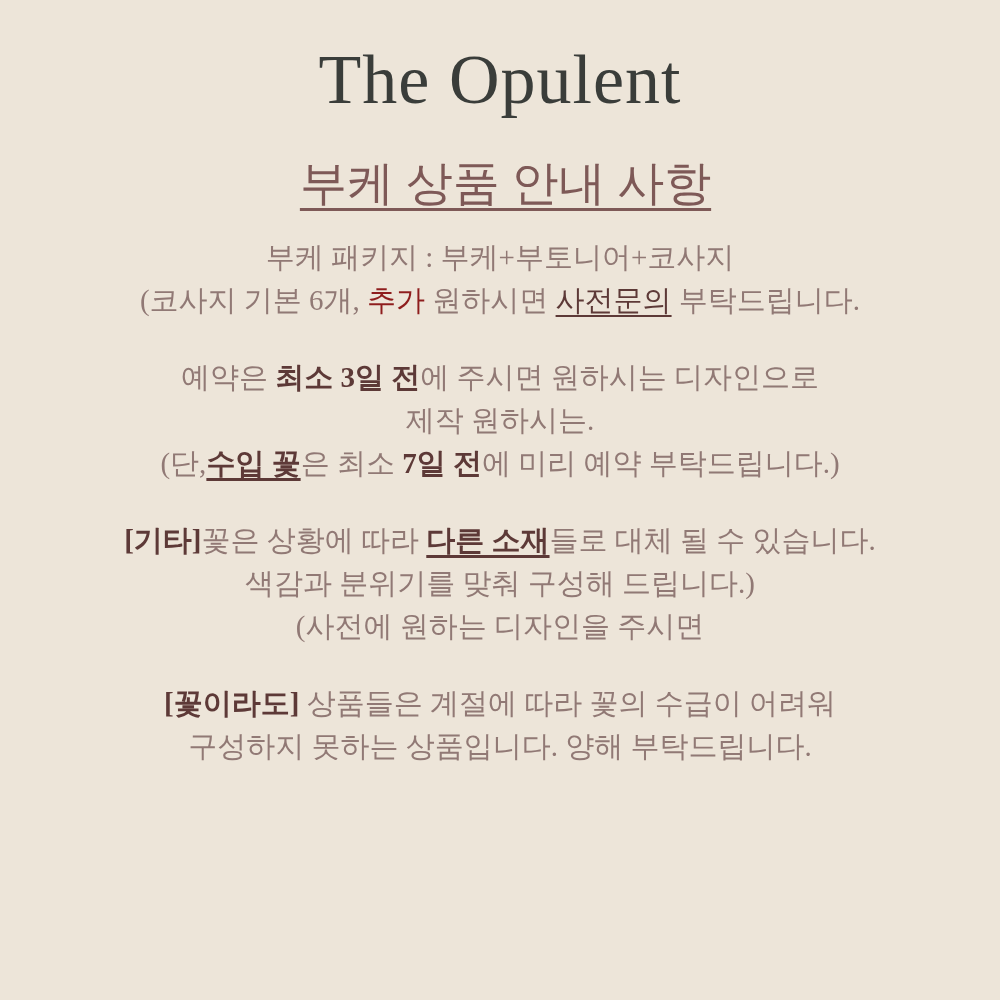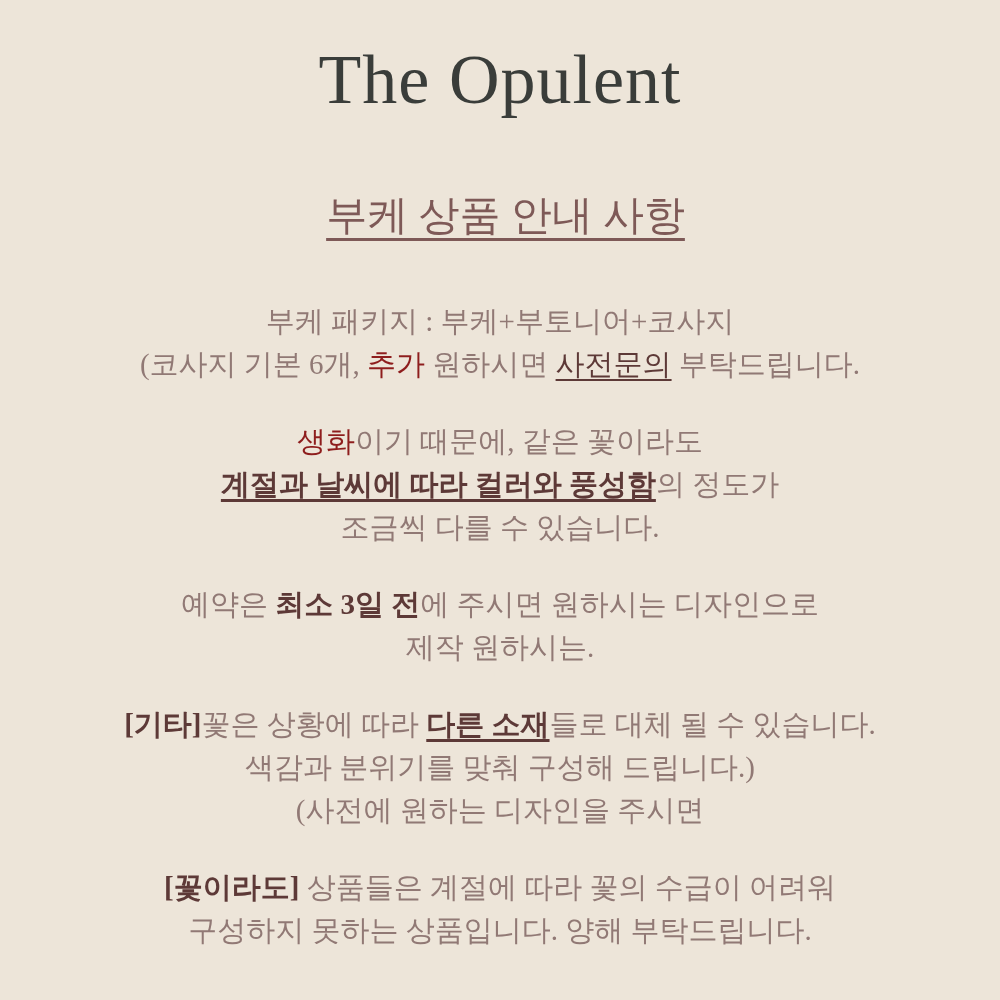--- a/index.html
+++ b/index.html
@@ -14,33 +14,32 @@
   html,body{width:1000px;height:1000px;}
   body{
     background:var(--bg);
     font-family:"Liberation Serif","DejaVu Serif",serif;
     overflow:hidden;
   }
   .page{
     width:1000px;height:1000px;
     display:flex;flex-direction:column;align-items:center;
     text-align:center;
-    gap:36px;
   }
   .brand-title{
     margin-top:38px;
     font-size:70px;
     font-weight:400;
     letter-spacing:1px;
     line-height:1.2;
     color:var(--title-color);
   }
   .notice-heading{
     margin-top:30px;
-    font-size:41px;
+    font-size:47px;
     font-weight:400;
     color:var(--heading-color);
     text-decoration:underline;
     text-decoration-thickness:2.5px;
     text-underline-offset:9px;
     margin-left:11px;
   }
   .content{
     margin-top:21px;
     font-size:29px;
@@ -73,27 +72,23 @@
 
 <div class="page">
   <h1 class="brand-title">The Opulent</h1>
   <h2 class="notice-heading">부케 상품 안내 사항</h2>
   <div class="content">
       <div class="paragraph">
         <span class="text-line"><span class="seg">부케 패키지 : 부케+부토니어+코사지</span></span>
         <span class="text-line"><span class="seg">(코사지 기본 6개, </span><span class="seg rb">추가</span><span class="seg"> 원하시면 </span><span class="seg u">사전문의</span><span class="seg"> 부탁드립니다.</span></span>
       </div>
       <div class="paragraph">
-        <span class="text-line"><span class="seg rb">생화</span><span class="seg">이기 때문에, 같은 꽃이라도</span></span>
-        <span class="text-line"><span class="seg bu">계절과 날씨에 따라 컬러와 풍성함</span><span class="seg">의 정도가</span></span>
-        <span class="text-line"><span class="seg">조금씩 다를 수 있습니다.</span></span>
-      </div>
-      <div class="paragraph">
         <span class="text-line"><span class="seg">예약은 </span><span class="seg b">최소 3일 전</span><span class="seg">에 주시면 원하시는 디자인으로</span></span>
         <span class="text-line"><span class="seg">제작 원하시는.</span></span>
+        <span class="text-line"><span class="seg">(단,</span><span class="seg bu">수입 꽃</span><span class="seg">은 최소 </span><span class="seg b">7일 전</span><span class="seg">에 미리 예약 부탁드립니다.)</span></span>
       </div>
       <div class="paragraph">
         <span class="text-line"><span class="seg b">[기타]</span><span class="seg">꽃은 상황에 따라 </span><span class="seg bu">다른 소재</span><span class="seg">들로 대체 될 수 있습니다.</span></span>
         <span class="text-line"><span class="seg">색감과 분위기를 맞춰 구성해 드립니다.)</span></span>
         <span class="text-line"><span class="seg">(사전에 원하는 디자인을 주시면</span></span>
       </div>
       <div class="paragraph">
         <span class="text-line"><span class="seg b">[꽃이라도]</span><span class="seg"> 상품들은 계절에 따라 꽃의 수급이 어려워</span></span>
         <span class="text-line"><span class="seg">구성하지 못하는 상품입니다. 양해 부탁드립니다.</span></span>
       </div>

